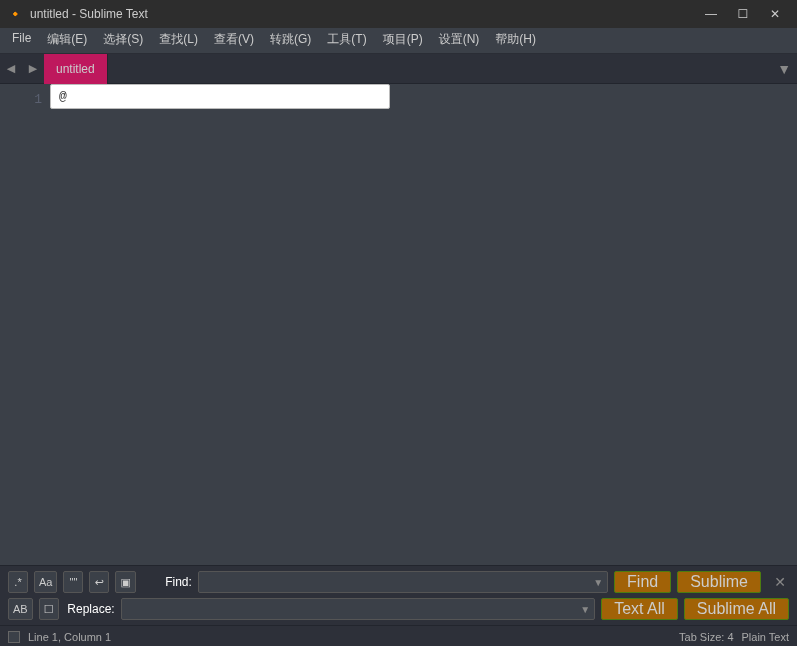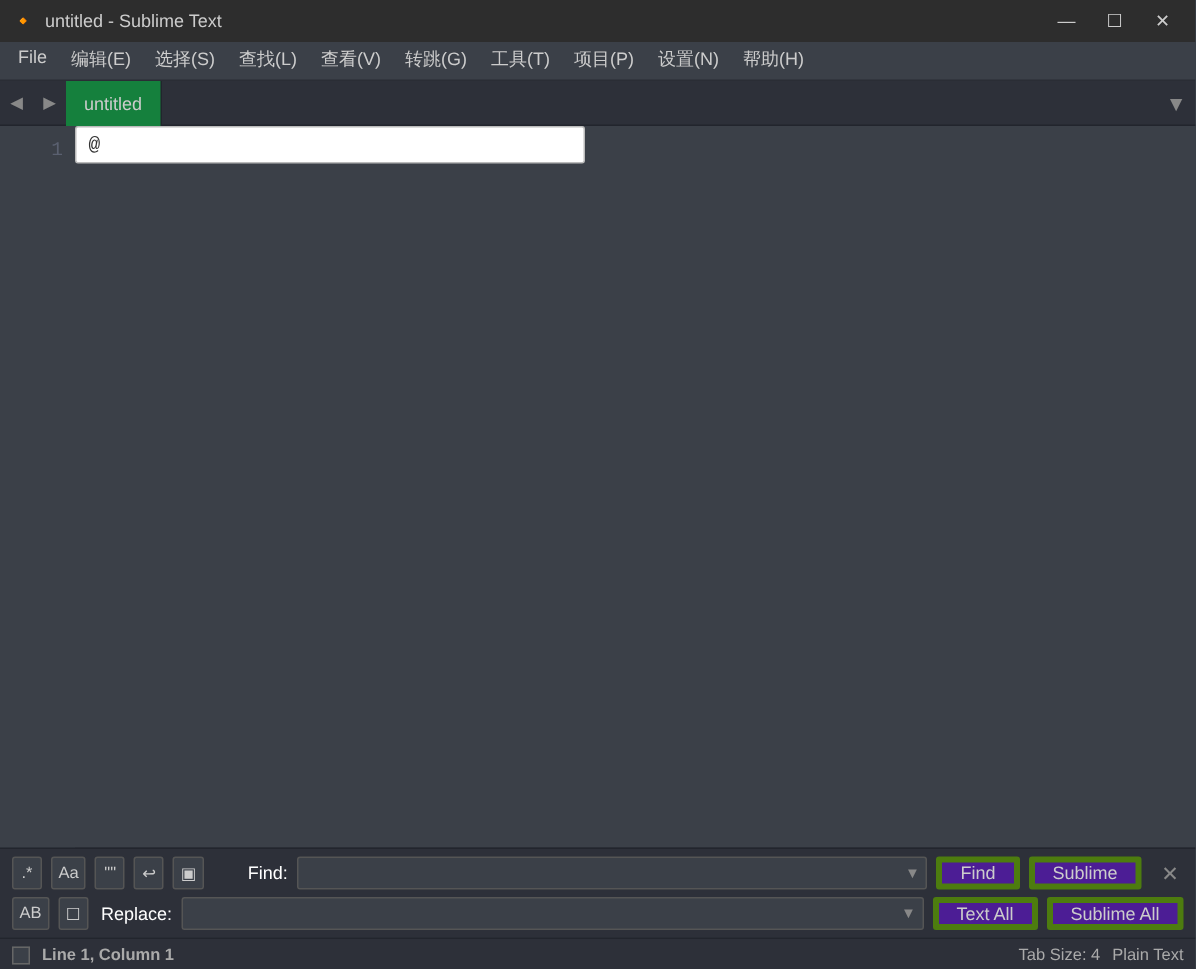--- a/index.html
+++ b/index.html
@@ -96,21 +96,21 @@
       justify-content: center;
       color: #888;
       cursor: pointer;
       font-size: 11px;
     }
     .tab {
       height: 30px;
       padding: 0 12px;
       display: flex;
       align-items: center;
-      background: #15803d;
+      background: #be185d;
       color: #ccc;
       font-size: 12px;
       border-right: 1px solid #22252d;
       cursor: pointer;
       white-space: nowrap;
     }
     #tabbar-right {
       padding-right: 6px;
       color: #888;
       cursor: pointer;
@@ -220,25 +220,25 @@
     }
     .fr-dropdown-arrow {
       color: #888;
       font-size: 10px;
       cursor: pointer;
       padding-left: 2px;
     }
     .fr-action-btn {
       height: 22px;
       padding: 0 12px;
-      background: #4c1d95;
-      border: 4px solid #4d7c0f;
+      background: #a16207;
+      border: 1px solid #4d7c0f;
       border-radius: 2px;
       color: #ccc;
-      font-size: 12px;
+      font-size: 16px;
       cursor: pointer;
       white-space: nowrap;
     }
     .fr-close-btn {
       width: 18px;
       height: 18px;
       display: flex;
       align-items: center;
       justify-content: center;
       color: #888;
@@ -254,21 +254,20 @@
       display: flex;
       align-items: center;
       justify-content: space-between;
       padding: 0 8px;
       border-top: 1px solid #22252d;
     }
     #statusbar-left {
       display: flex;
       align-items: center;
       gap: 8px;
-      font-weight: bold;
     }
     .status-checkbox {
       width: 12px;
       height: 12px;
       border: 1px solid #666;
       background: #3b4048;
       display: flex;
       align-items: center;
       justify-content: center;
     }

